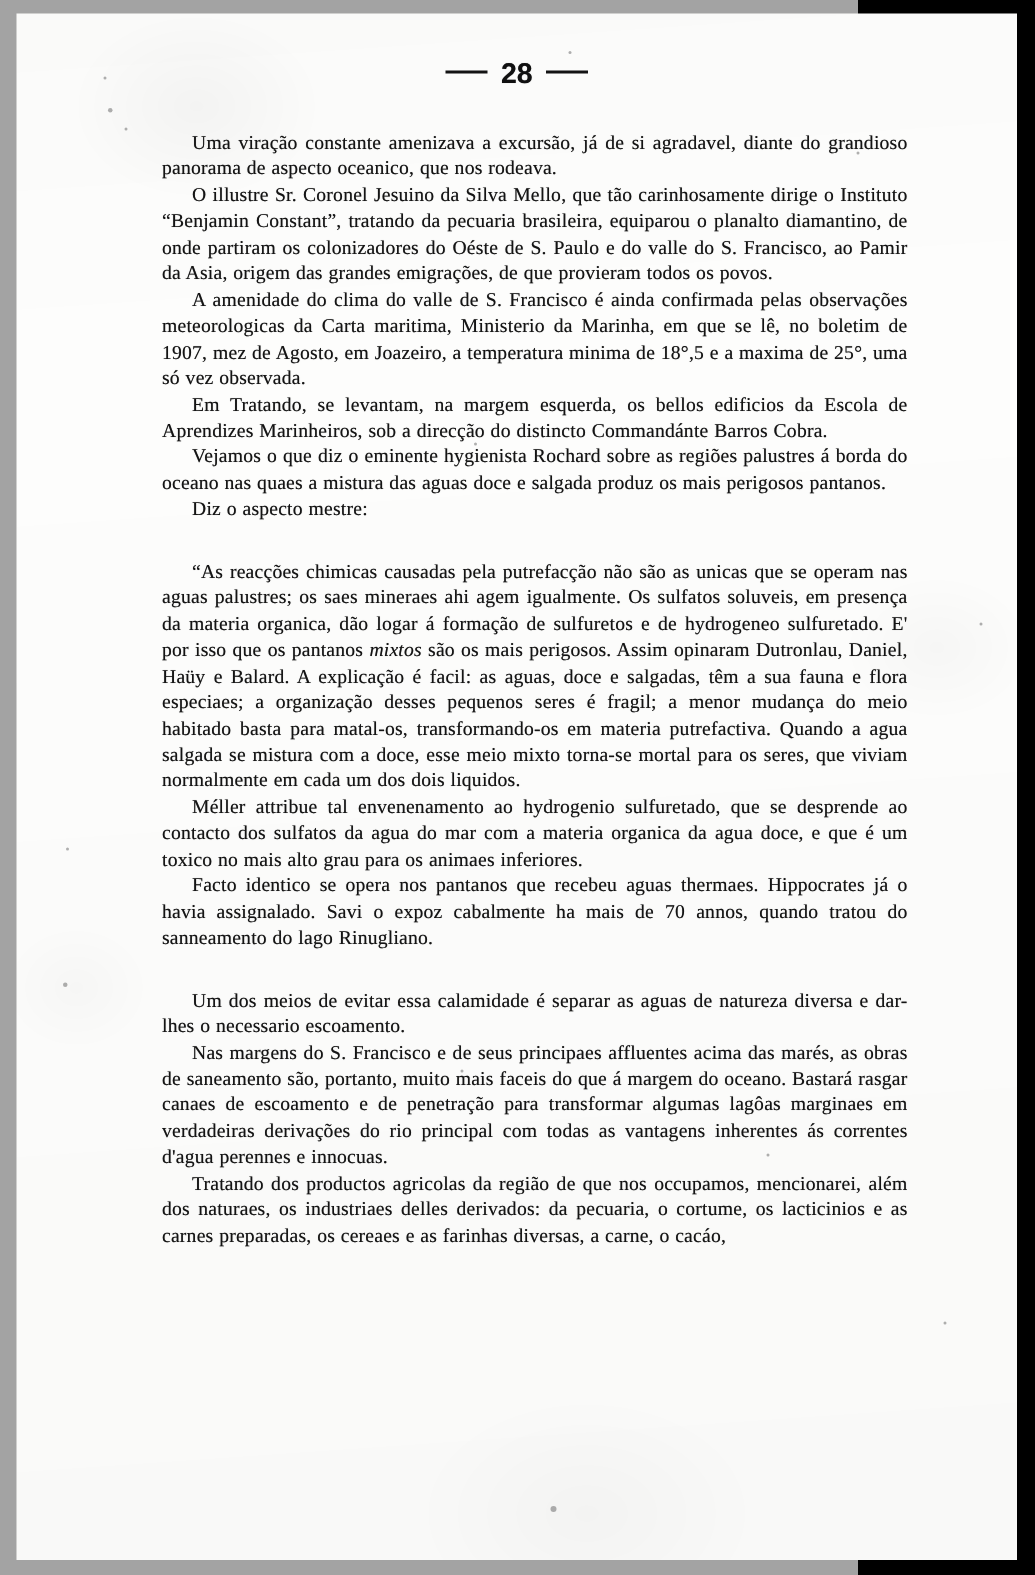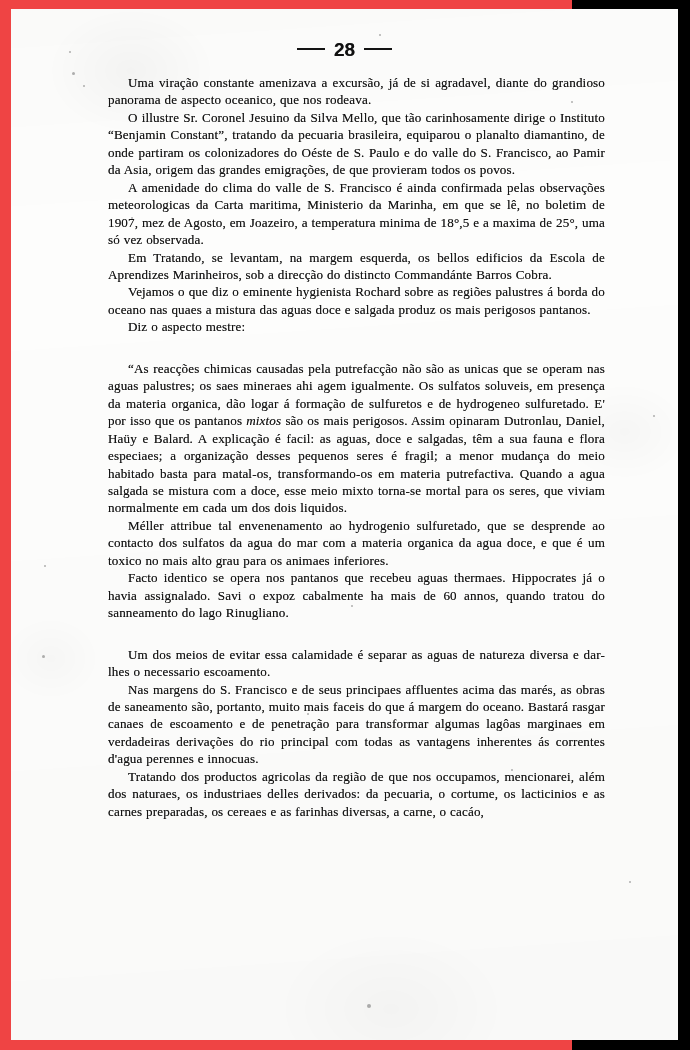--- a/index.html
+++ b/index.html
@@ -13,21 +13,21 @@
     height: 1050px;
     overflow: hidden;
     font-family: "Liberation Serif", "DejaVu Serif", serif;
   }
 
   
   #scan-frame {
     position: relative;
     width: 572px;
     height: 1050px;
-    background: #ef4444;
+    background: #a3a3a3;
   }
 
   
   #page-sheet {
     position: absolute;
     left: 11px;
     top: 9px;
     width: 667px;
     height: 1031px;
     background: #fdfdfc;
@@ -80,21 +80,21 @@
   #folio .num {
     display: inline-block;
     font-size: 19px;
     letter-spacing: 0;
   }
 
   
   #textblock {
     position: absolute;
     left: 97px;
-    top: 65px;
+    top: 77px;
     width: 497px;
     font-family: Liberation Serif, serif;
   }
 
   p.para {
     margin: 0;
     font-size: 13.1px;
     line-height: 17.45px;
     text-align: justify;
     text-align-last: left;
@@ -146,20 +146,20 @@
 
     <div id="textblock">
         <p class="para"><span>Uma viração constante amenizava a excursão, já de si agradavel, diante do grandioso panorama de aspecto oceanico, que nos rodeava.</span></p>
         <p class="para"><span>O illustre Sr. Coronel Jesuino da Silva Mello, que tão carinhosamente dirige o Instituto “Benjamin Constant”, tratando da pecuaria brasileira, equiparou o planalto diamantino, de onde partiram os colonizadores do Oéste de S. Paulo e do valle do S. Francisco, ao Pamir da Asia, origem das grandes emigrações, de que provieram todos os povos.</span></p>
         <p class="para"><span>A amenidade do clima do valle de S. Francisco é ainda confirmada pelas observações meteorologicas da Carta maritima, Ministerio da Marinha, em que se lê, no boletim de 1907, mez de Agosto, em Joazeiro, a temperatura minima de 18°,5 e a maxima de 25°, uma só vez observada.</span></p>
         <p class="para"><span>Em Tratando, se levantam, na margem esquerda, os bellos edificios da Escola de Aprendizes Marinheiros, sob a direcção do distincto Commandánte Barros Cobra.</span></p>
         <p class="para"><span>Vejamos o que diz o eminente hygienista Rochard sobre as regiões palustres á borda do oceano nas quaes a mistura das aguas doce e salgada produz os mais perigosos pantanos.</span></p>
         <p class="para"><span>Diz o aspecto mestre:</span></p>
         <p class="para gap-before"><span>“As reacções chimicas causadas pela putrefacção não são as unicas que se operam nas aguas palustres; os saes mineraes ahi agem igualmente. Os sulfatos soluveis, em presença da materia organica, dão logar á formação de sulfuretos e de hydrogeneo sulfuretado. E' por isso que os pantanos </span><em class="it">mixtos</em><span> são os mais perigosos. Assim opinaram Dutronlau, Daniel, Haüy e Balard. A explicação é facil: as aguas, doce e salgadas, têm a sua fauna e flora especiaes; a organização desses pequenos seres é fragil; a menor mudança do meio habitado basta para matal-os, transformando-os em materia putrefactiva. Quando a agua salgada se mistura com a doce, esse meio mixto torna-se mortal para os seres, que viviam normalmente em cada um dos dois liquidos.</span></p>
         <p class="para"><span>Méller attribue tal envenenamento ao hydrogenio sulfuretado, que se desprende ao contacto dos sulfatos da agua do mar com a materia organica da agua doce, e que é um toxico no mais alto grau para os animaes inferiores.</span></p>
-        <p class="para"><span>Facto identico se opera nos pantanos que recebeu aguas thermaes. Hippocrates já o havia assignalado. Savi o expoz cabalmente ha mais de 60 annos, quando tratou do sanneamento do lago Rinugliano.</span></p>
+        <p class="para"><span>Facto identico se opera nos pantanos que recebeu aguas thermaes. Hippocrates já o havia assignalado. Savi o expoz cabalmente ha mais de 70 annos, quando tratou do sanneamento do lago Rinugliano.</span></p>
         <p class="para gap-before"><span>Um dos meios de evitar essa calamidade é separar as aguas de natureza diversa e dar-lhes o necessario escoamento.</span></p>
         <p class="para"><span>Nas margens do S. Francisco e de seus principaes affluentes acima das marés, as obras de saneamento são, portanto, muito mais faceis do que á margem do oceano. Bastará rasgar canaes de escoamento e de penetração para transformar algumas lagôas marginaes em verdadeiras derivações do rio principal com todas as vantagens inherentes ás correntes d'agua perennes e innocuas.</span></p>
         <p class="para"><span>Tratando dos productos agricolas da região de que nos occupamos, mencionarei, além dos naturaes, os industriaes delles derivados: da pecuaria, o cortume, os lacticinios e as carnes preparadas, os cereaes e as farinhas diversas, a carne, o cacáo,</span></p>
       </div>
 
   </div>
 </div>
 
 </body></html>

